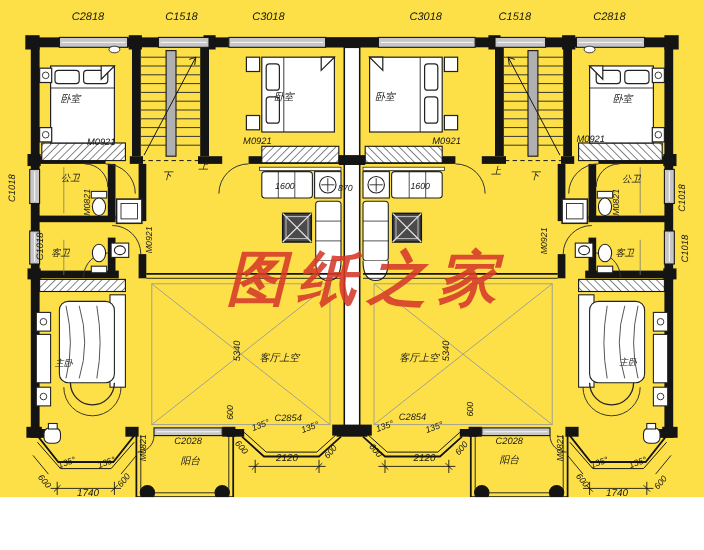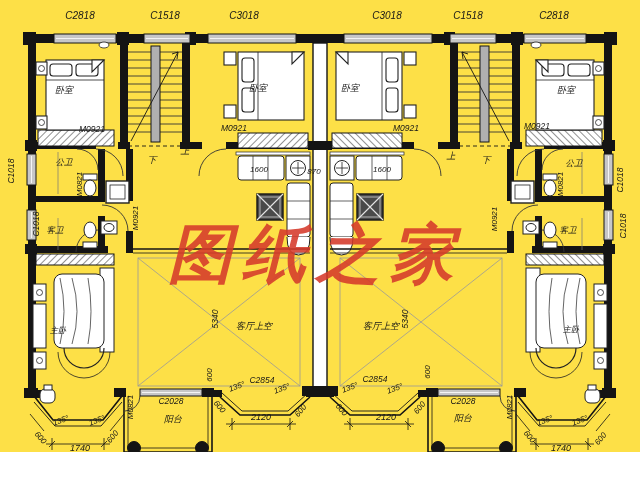--- a/index.html
+++ b/index.html
@@ -2,23 +2,23 @@
 <html><head>
 <meta charset="utf-8">
 <style>
   html,body{margin:0;padding:0;background:#fff;}
   #stage{position:relative;width:640px;height:452px;background:#fde047;overflow:hidden;
          font-family:"Liberation Sans",sans-serif;font-style:italic;}
   #plan-svg{position:absolute;left:0;top:0;}
   #labels{position:absolute;left:0;top:0;width:640px;height:500px;pointer-events:none;}
   .lbl{position:absolute;color:#161616;line-height:1;white-space:nowrap;
        font-family:"Liberation Sans",sans-serif;transform-origin:center;}
-  #watermark{position:absolute;left:316px;top:254px;transform:translate(-50%,-50%);
+  #watermark{position:absolute;left:334px;top:254px;transform:translate(-50%,-50%);
        font-family:"DejaVu Serif","Liberation Serif",serif;font-weight:700;
-       font-size:64px;letter-spacing:10px;opacity:.88;white-space:nowrap;}
+       font-size:54px;letter-spacing:10px;opacity:.88;white-space:nowrap;}
 </style>
 </head>
 <body>
 
 <div id="stage">
   <svg id="plan-svg" width="640" height="500" viewBox="0 0 640 500">
     <defs>
       <pattern id="hatch" width="5" height="5" patternUnits="userSpaceOnUse" patternTransform="rotate(45)">
         <rect width="5" height="5" fill="#ffffff"></rect>
         <line x1="0" y1="0" x2="0" y2="5" stroke="#555" stroke-width="1.3"></line>

